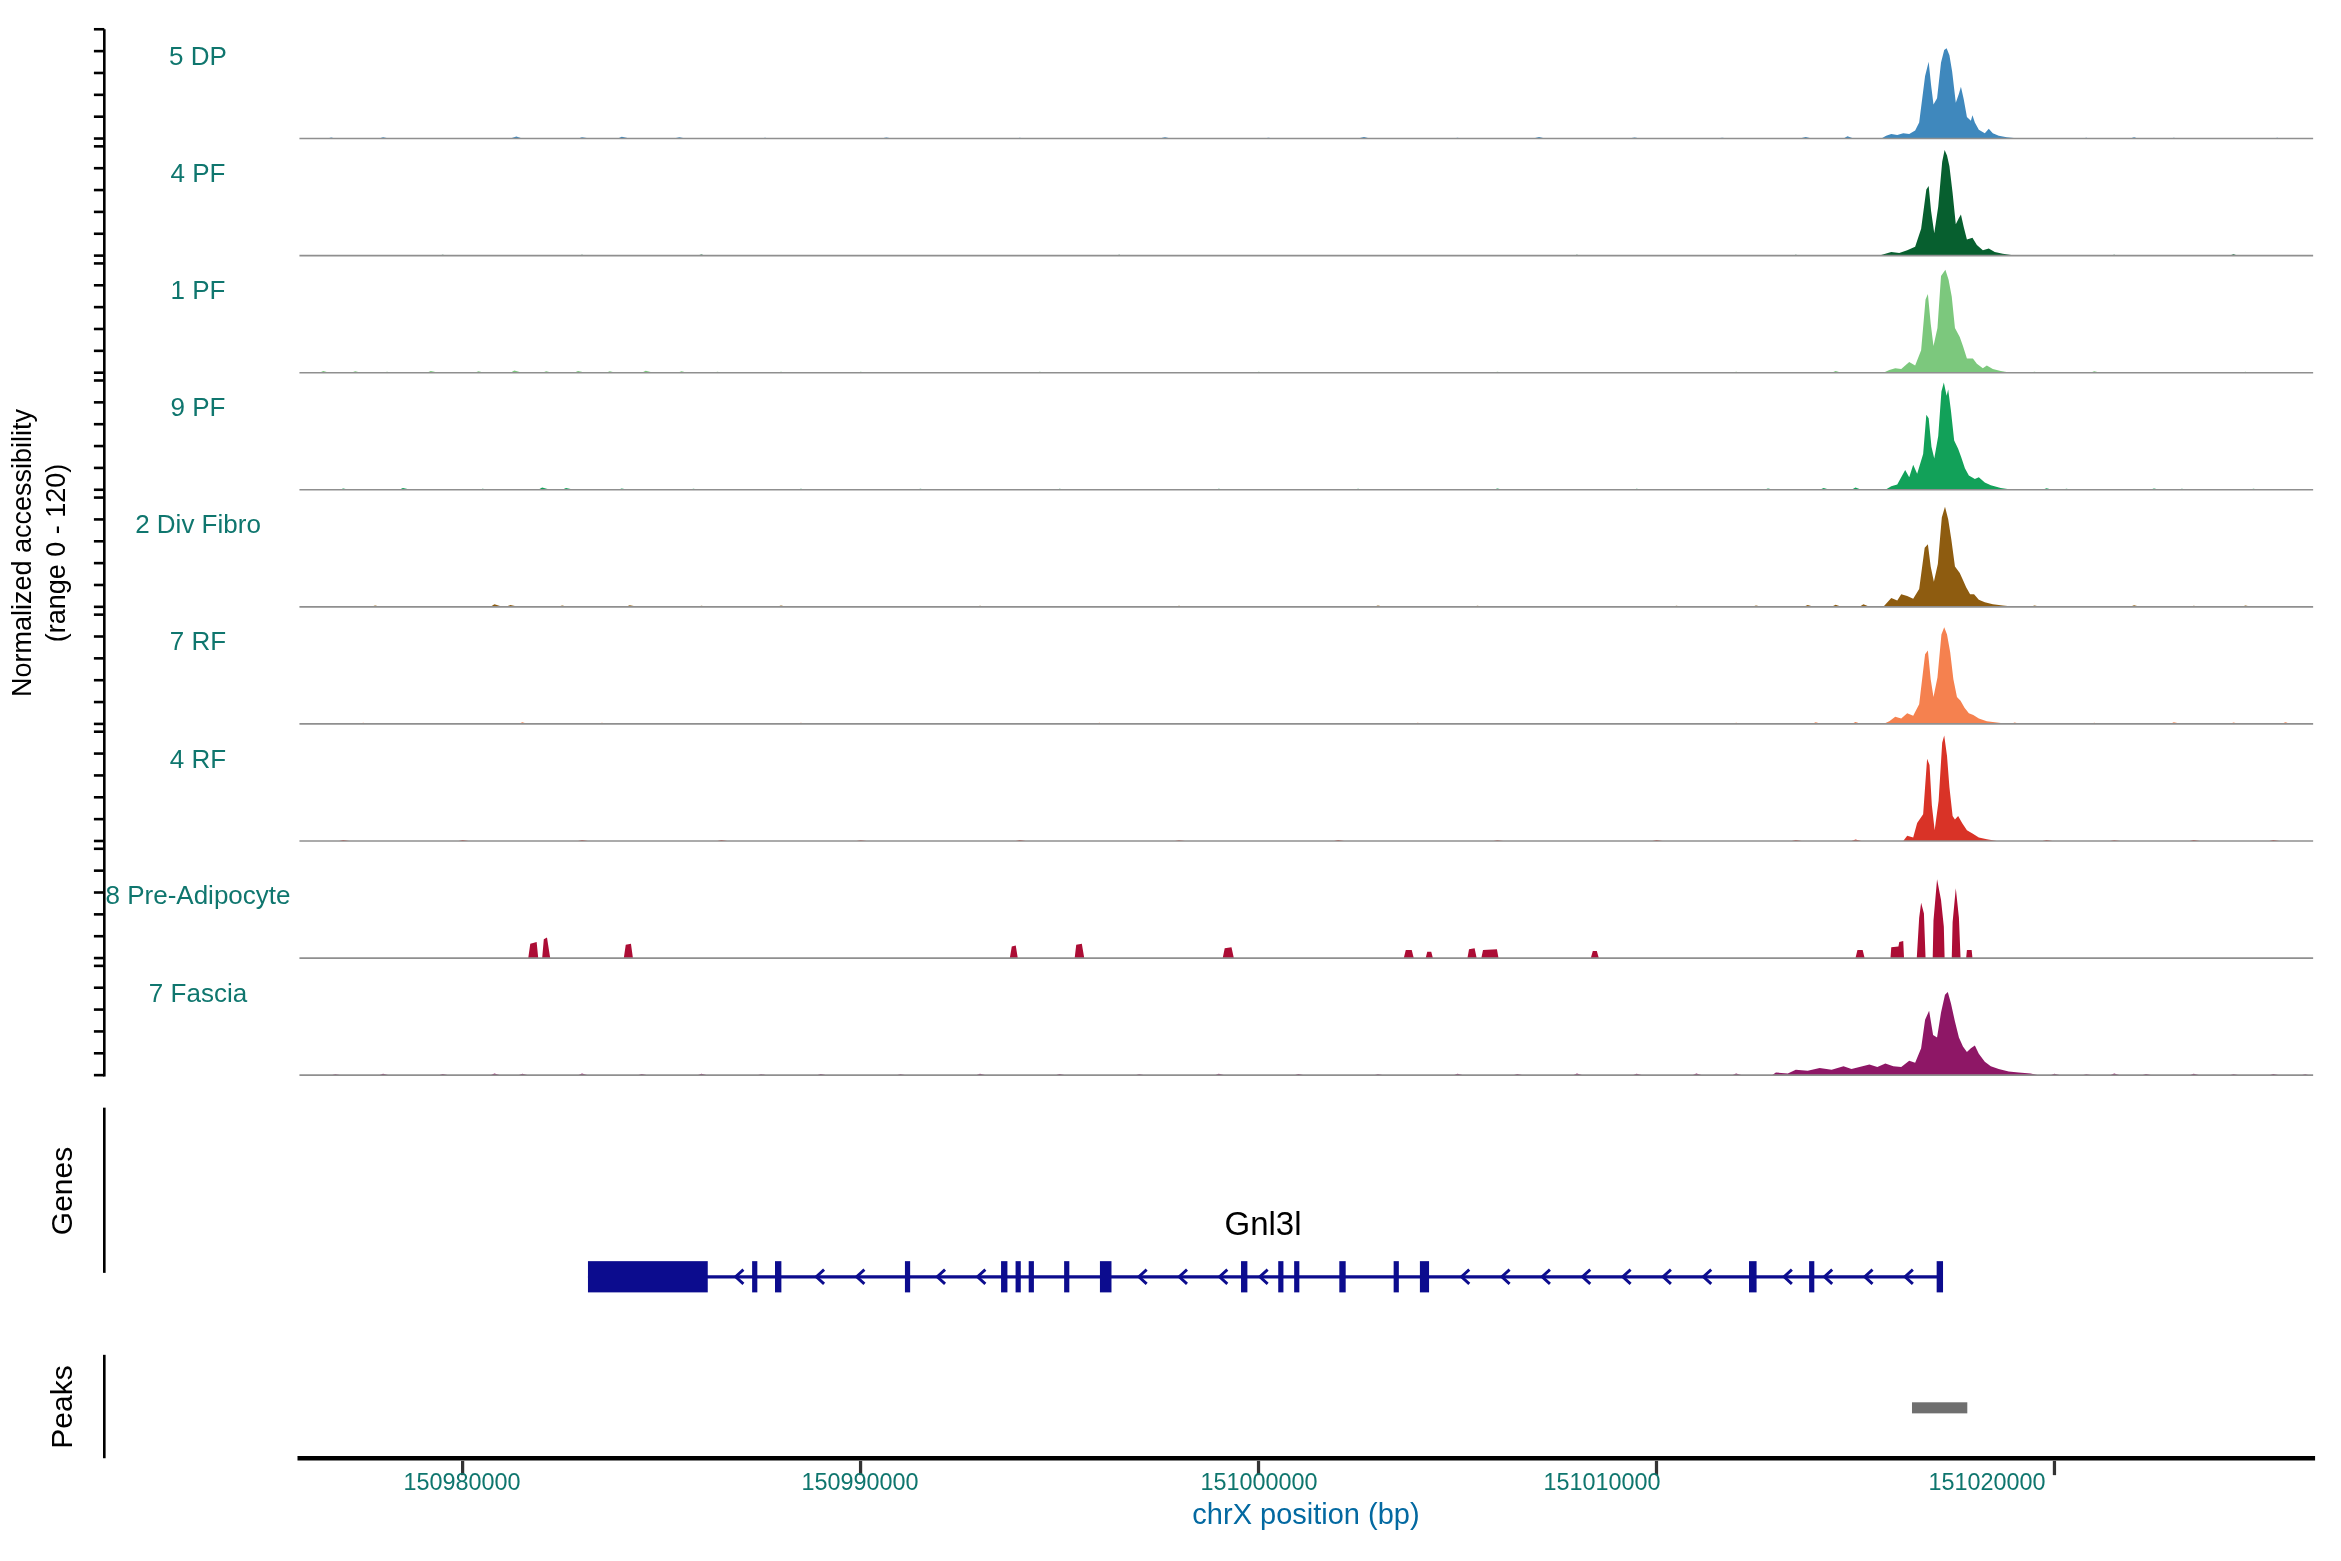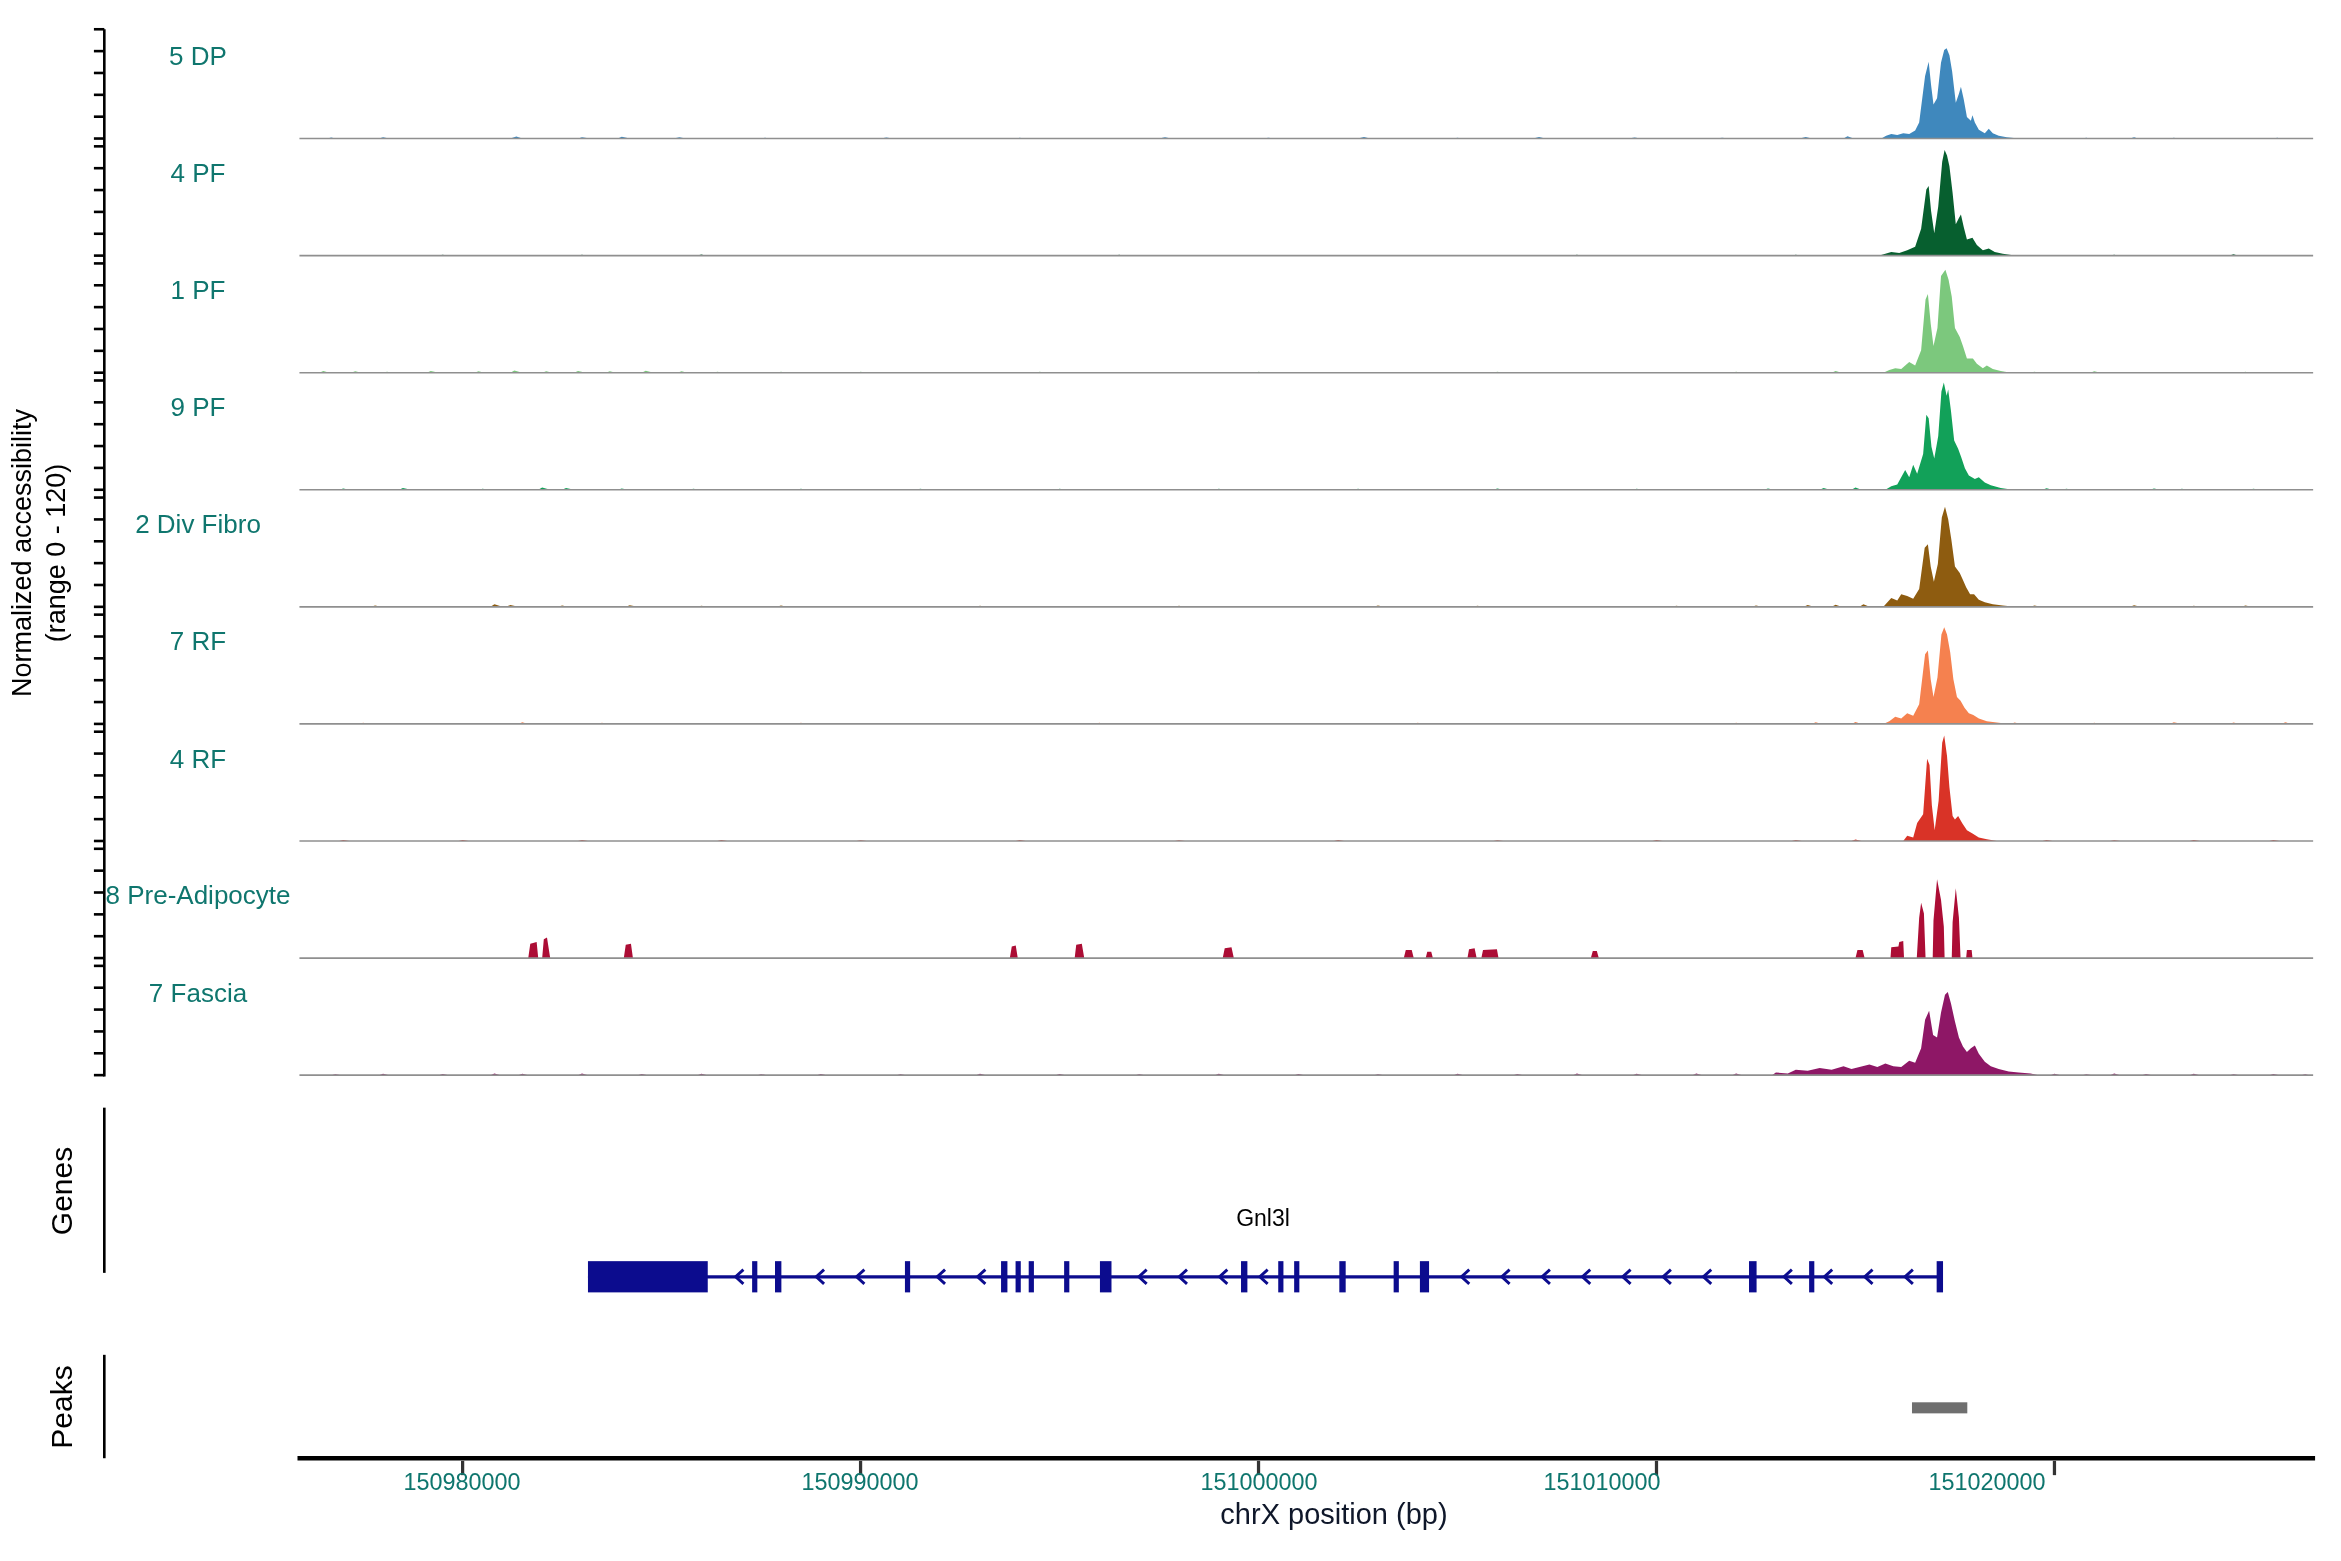--- a/index.html
+++ b/index.html
@@ -8,23 +8,23 @@
   #plot{position:absolute;left:0;top:0;}
   .track-label{position:absolute;left:68px;width:260px;text-align:center;
                font-size:26px;color:#0f766e;line-height:31px;white-space:nowrap;}
   .rot-label{position:absolute;transform:translate(-50%,-50%) rotate(-90deg);
              transform-origin:center center;white-space:nowrap;color:#000;}
   #y-axis-title{left:40px;top:553px;font-size:27px;text-align:center;line-height:1.25;}
   #genes-title{left:62px;top:1191px;font-size:30px;}
   #peaks-title{left:62px;top:1407px;font-size:30px;}
   .xtick-label{position:absolute;width:221px;text-align:center;transform:translateX(-50%);
                font-size:23.4px;color:#0f766e;top:1469px;}
-  #x-axis-title{position:absolute;left:1334px;top:1498px;transform:translateX(-50%);
-                font-size:29px;color:#0f172a;white-space:nowrap;}
-  #gene-name{position:absolute;transform:translateX(-50%);top:1205px;font-size:23px;color:#000;}
+  #x-axis-title{position:absolute;left:1306px;top:1498px;transform:translateX(-50%);
+                font-size:29px;color:#0369a1;white-space:nowrap;}
+  #gene-name{position:absolute;transform:translateX(-50%);top:1205px;font-size:33px;color:#000;}
 </style>
 </head>
 <body>
 
 <div id="figure">
   <svg id="plot" width="2342" height="1561" viewBox="0 0 3600 2400">
       <g>
         <path d="M460.0,213L502.8,213.0L508.9,211.3L515.1,213.0L582.4,213.0L588.5,210.9L597.7,213.0L784.3,213.0L793.5,210.0L802.6,213.0L888.3,213.0L894.4,210.9L906.7,213.0L949.5,213.0L955.6,210.3L967.8,213.0L1035.1,213.0L1044.3,210.9L1053.5,213.0L1169.8,213.0L1175.9,211.6L1182.0,213.0L1353.3,213.0L1362.5,211.3L1371.7,213.0L1561.3,213.0L1567.5,211.6L1573.6,213.0L1781.6,213.0L1790.8,211.2L1800.0,213.0L1940.7,213.0L1949.9,211.6L1959.1,213.0L2087.5,213.0L2096.7,210.8L2105.9,213.0L2234.4,213.0L2240.5,211.6L2246.6,213.0L2356.8,213.0L2365.9,210.5L2375.1,213.0L2503.6,213.0L2512.8,211.3L2522.0,213.0L2638.2,213.0L2647.4,211.6L2656.6,213.0L2766.7,213.0L2775.9,210.8L2785.1,213.0L2834.0,213.0L2840.1,209.6L2849.3,213.0L2892.1,213.0L2899.5,208.9L2907.4,206.1L2916.6,207.5L2925.8,204.8L2935.0,206.1L2944.1,200.6L2950.3,188.3L2959.4,116.8L2964.9,94.8L2968.6,130.5L2972.3,160.8L2977.8,151.1L2983.9,96.1L2988.8,76.9L2992.5,74.1L2996.8,85.1L3001.0,109.9L3006.6,158.0L3011.4,144.3L3014.5,133.3L3018.8,152.5L3023.7,180.0L3029.8,185.5L3032.2,177.3L3035.9,188.3L3042.0,199.3L3051.2,204.8L3057.3,197.9L3063.5,204.8L3072.6,208.9L3084.9,210.9L3103.2,213.0L3201.1,213.0L3207.2,211.6L3213.4,213.0L3274.5,213.0L3280.7,211.2L3286.8,213.0L3335.7,213.0L3341.8,211.6L3348.0,213.0L3494.8,213.0L3500.9,211.9L3507.1,213.0L3556.0,213Z" fill="#3f88bd" stroke="none"></path>
         <line x1="460" x2="3556" y1="213" y2="213" stroke="#8f8f8f" stroke-width="2.5"></line>
       </g>

